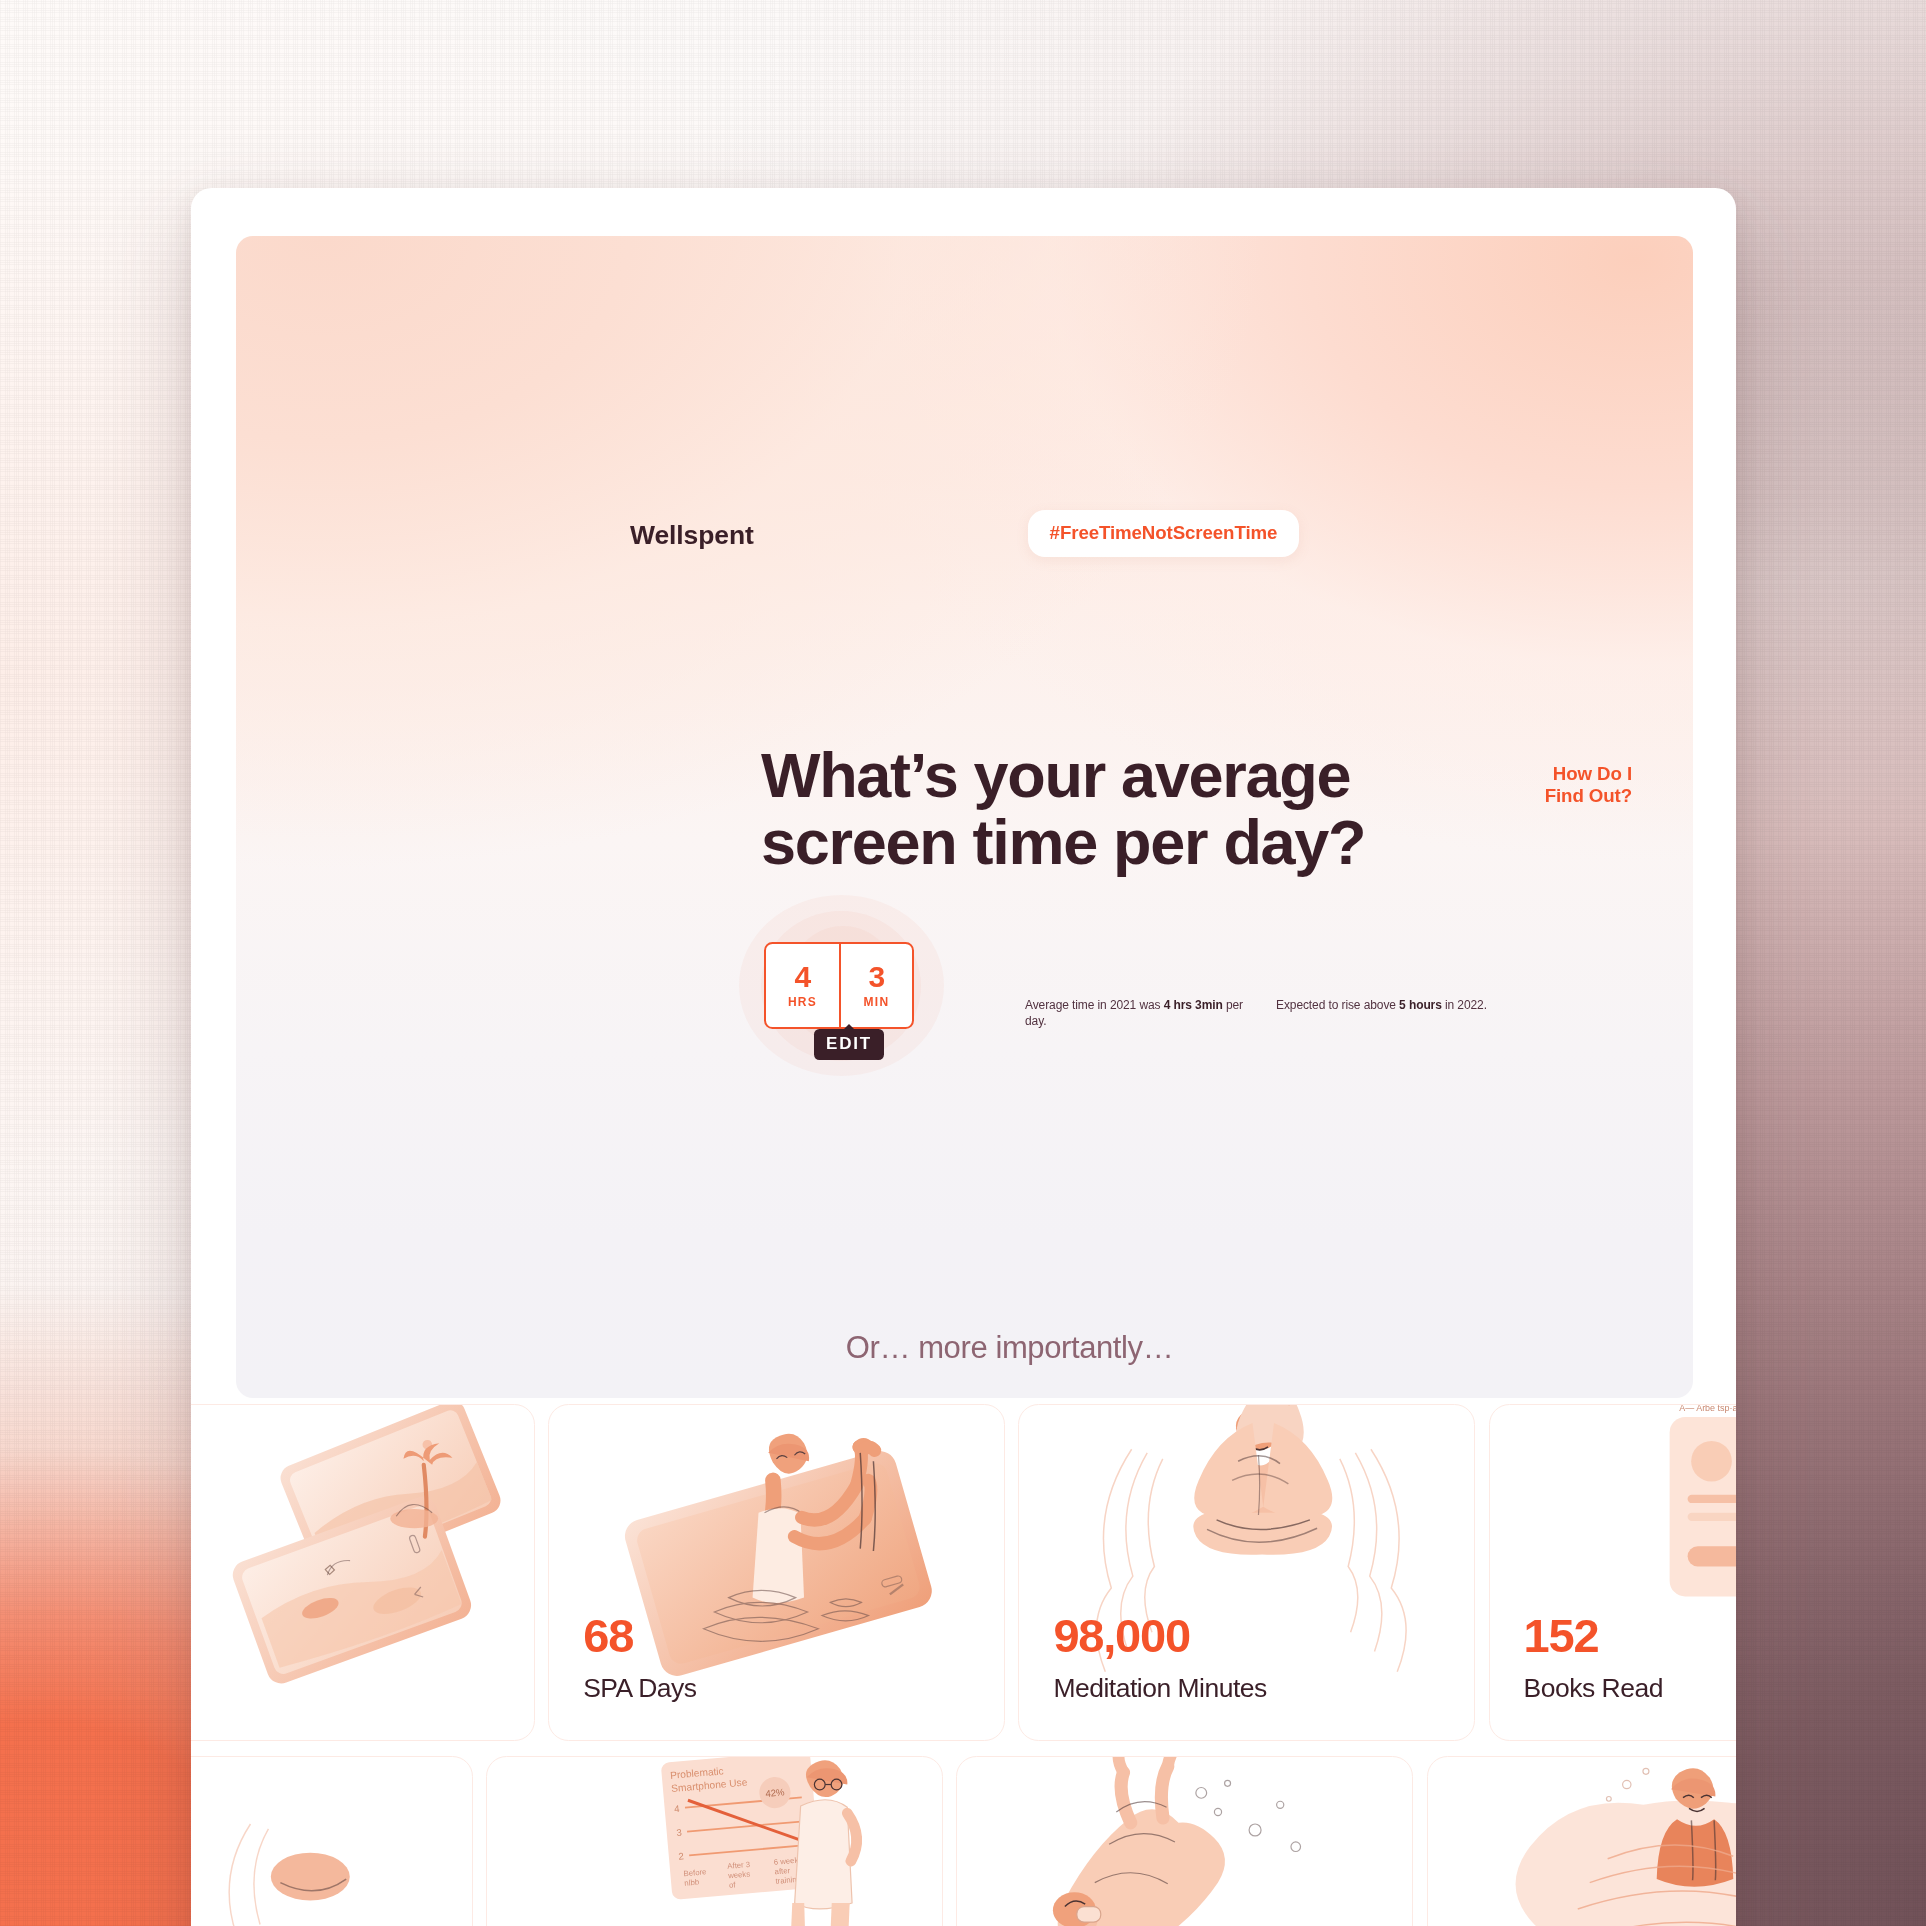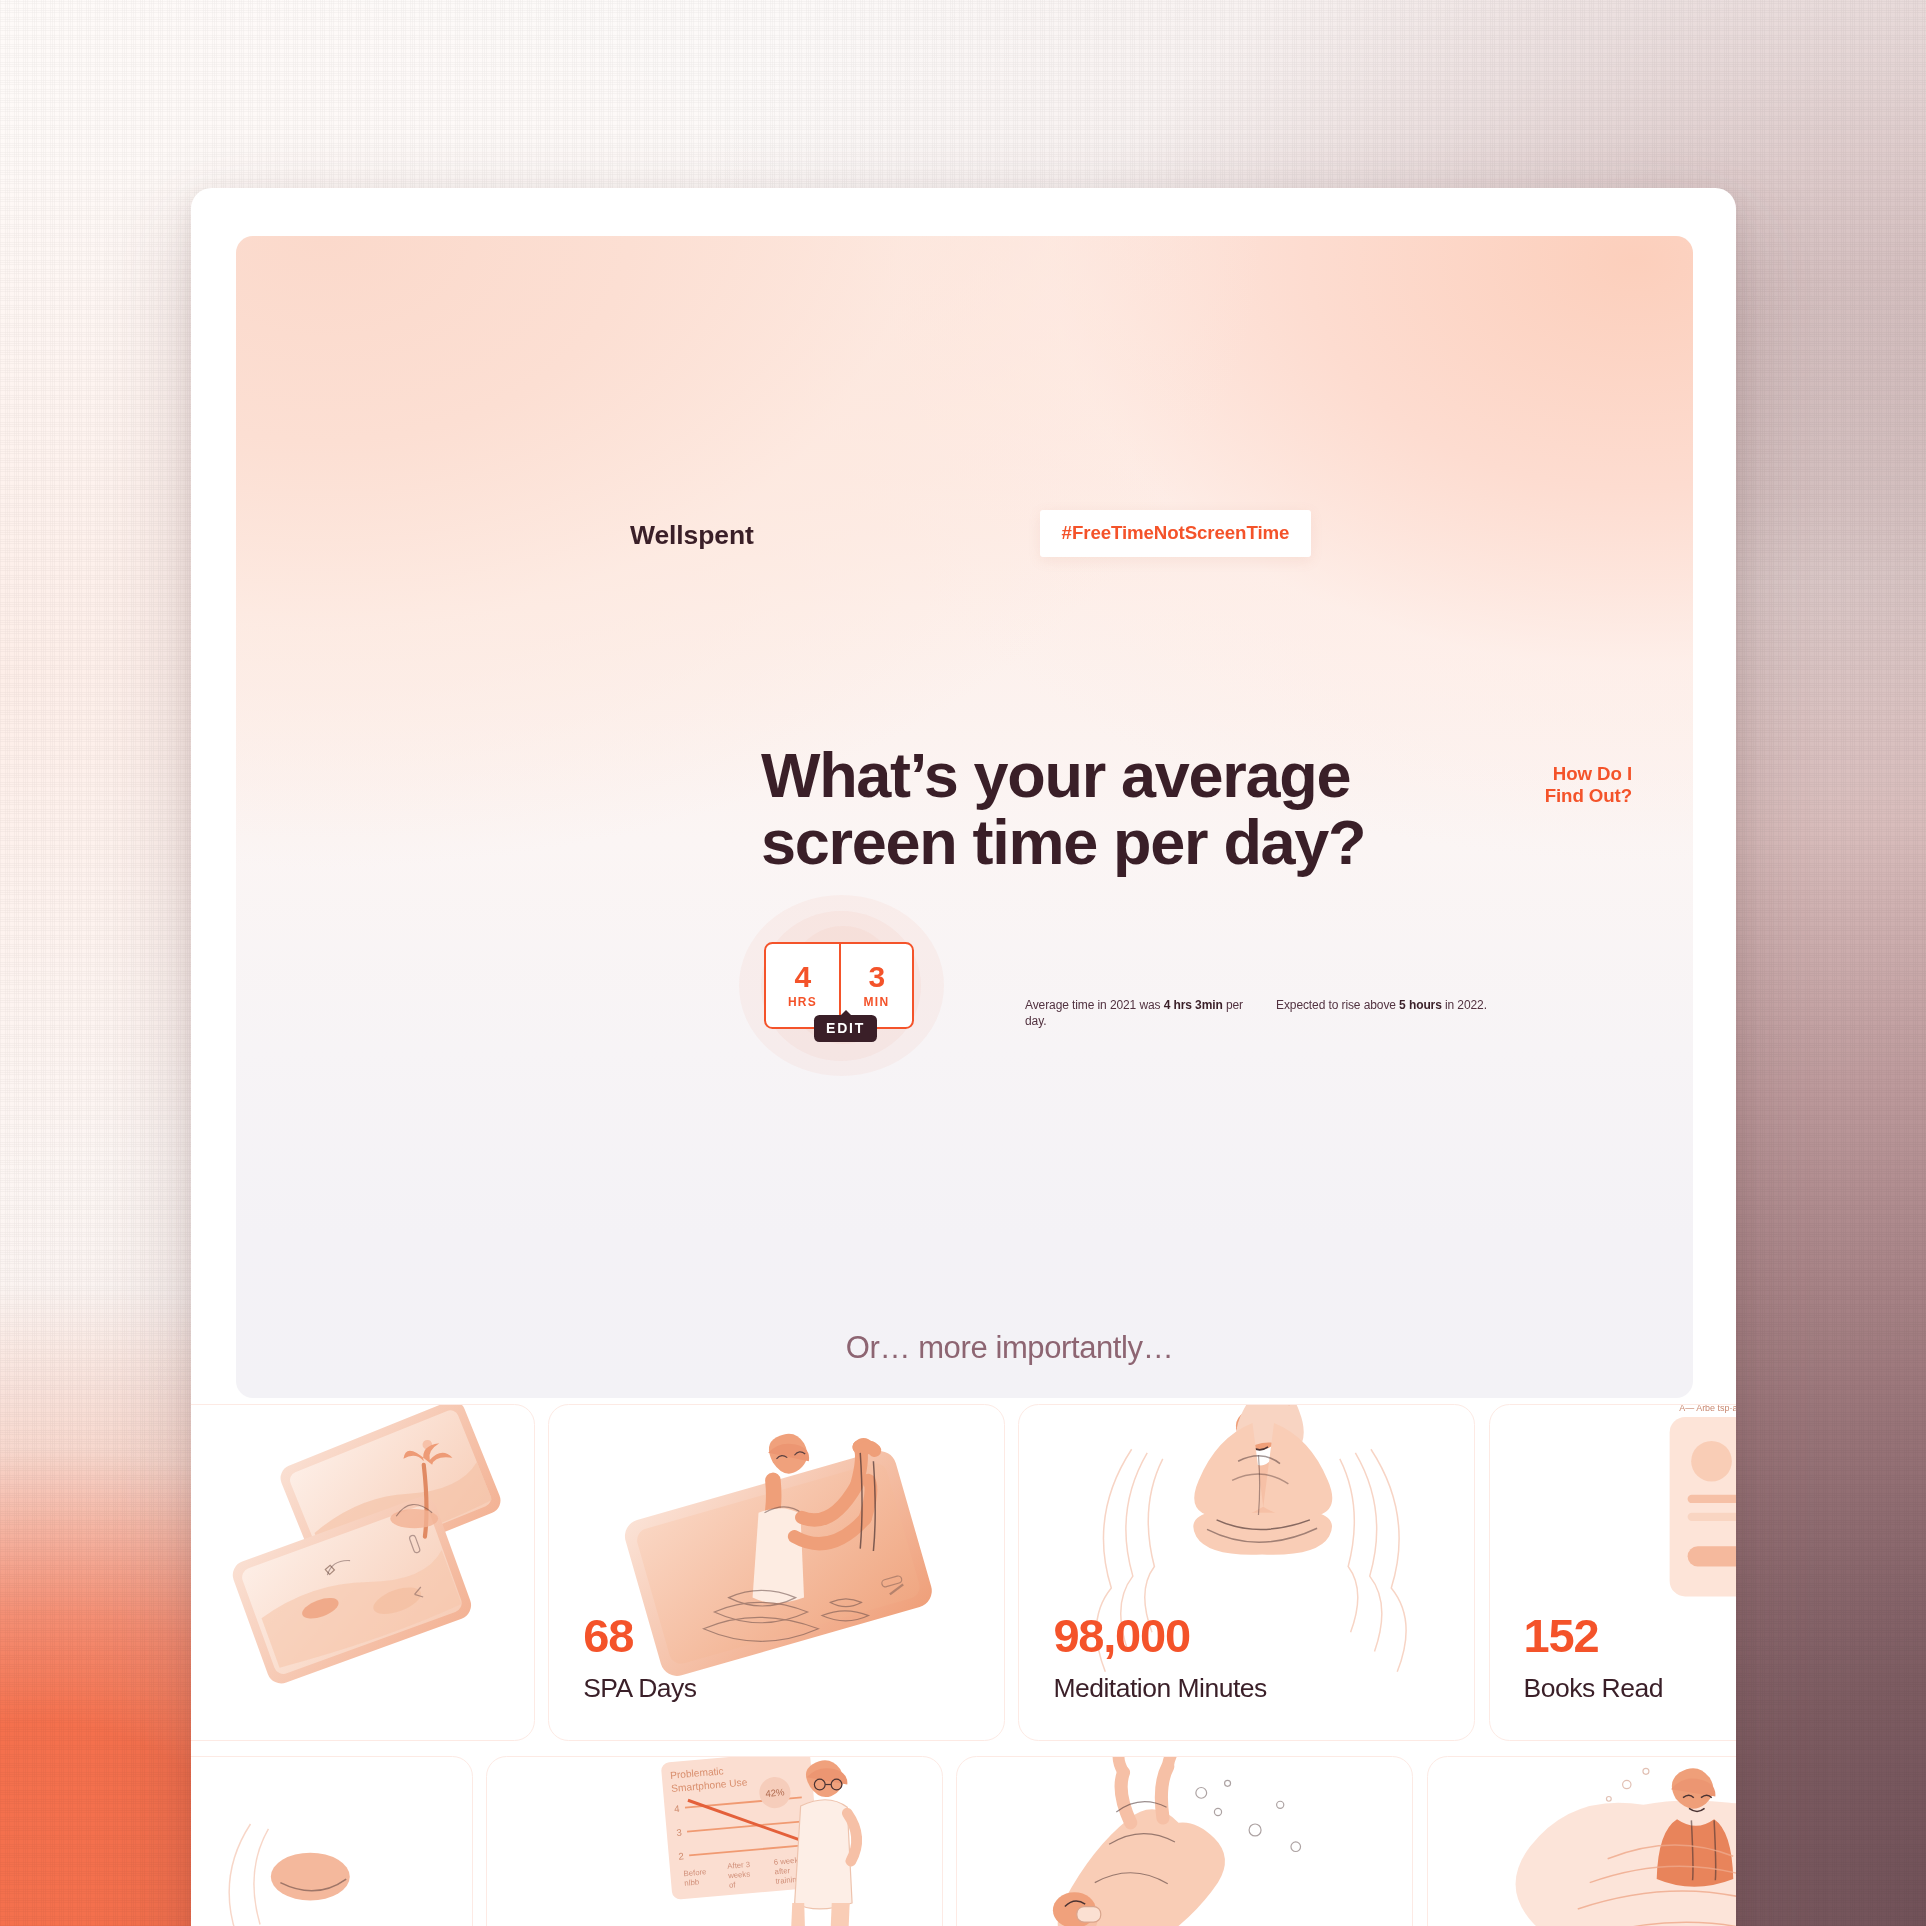--- a/index.html
+++ b/index.html
@@ -67,24 +67,24 @@
     position: absolute;
     left: 394px;
     top: 284px;
     font-size: 26.5px;
     font-weight: 700;
     letter-spacing: -0.1px;
     color: #3a1f28;
   }
   #hashtag-pill {
     position: absolute;
-    right: 382px;
+    right: 394px;
     top: 274px;
     background: #ffffff;
-    border-radius: 3px;
+    border-radius: 17px;
     padding: 12px 21.7px 13.2px;
     font-size: 18.7px;
     font-weight: 700;
     color: #f4532a;
     letter-spacing: -0.1px;
     box-shadow: 0 3.6px 13.2px rgba(200,120,90,0.10);
     white-space: nowrap;
   }
 
   
@@ -162,24 +162,24 @@
   }
   .time-unit {
     font-size: 12px;
     font-weight: 700;
     color: #f4532a;
     letter-spacing: 1.3px;
   }
   #edit-tip {
     position: absolute;
     left: 75px;
-    top: 120px;
+    top: 134px;
     background: #3a1f28;
     color: #ffffff;
-    font-size: 14px;
+    font-size: 17px;
     font-weight: 700;
     letter-spacing: 1.8px;
     padding: 5.4px 12px 6px;
     border-radius: 5.4px;
     cursor: pointer;
     text-align: right;
   }
   #edit-tip::before {
     content: "";
     position: absolute;

